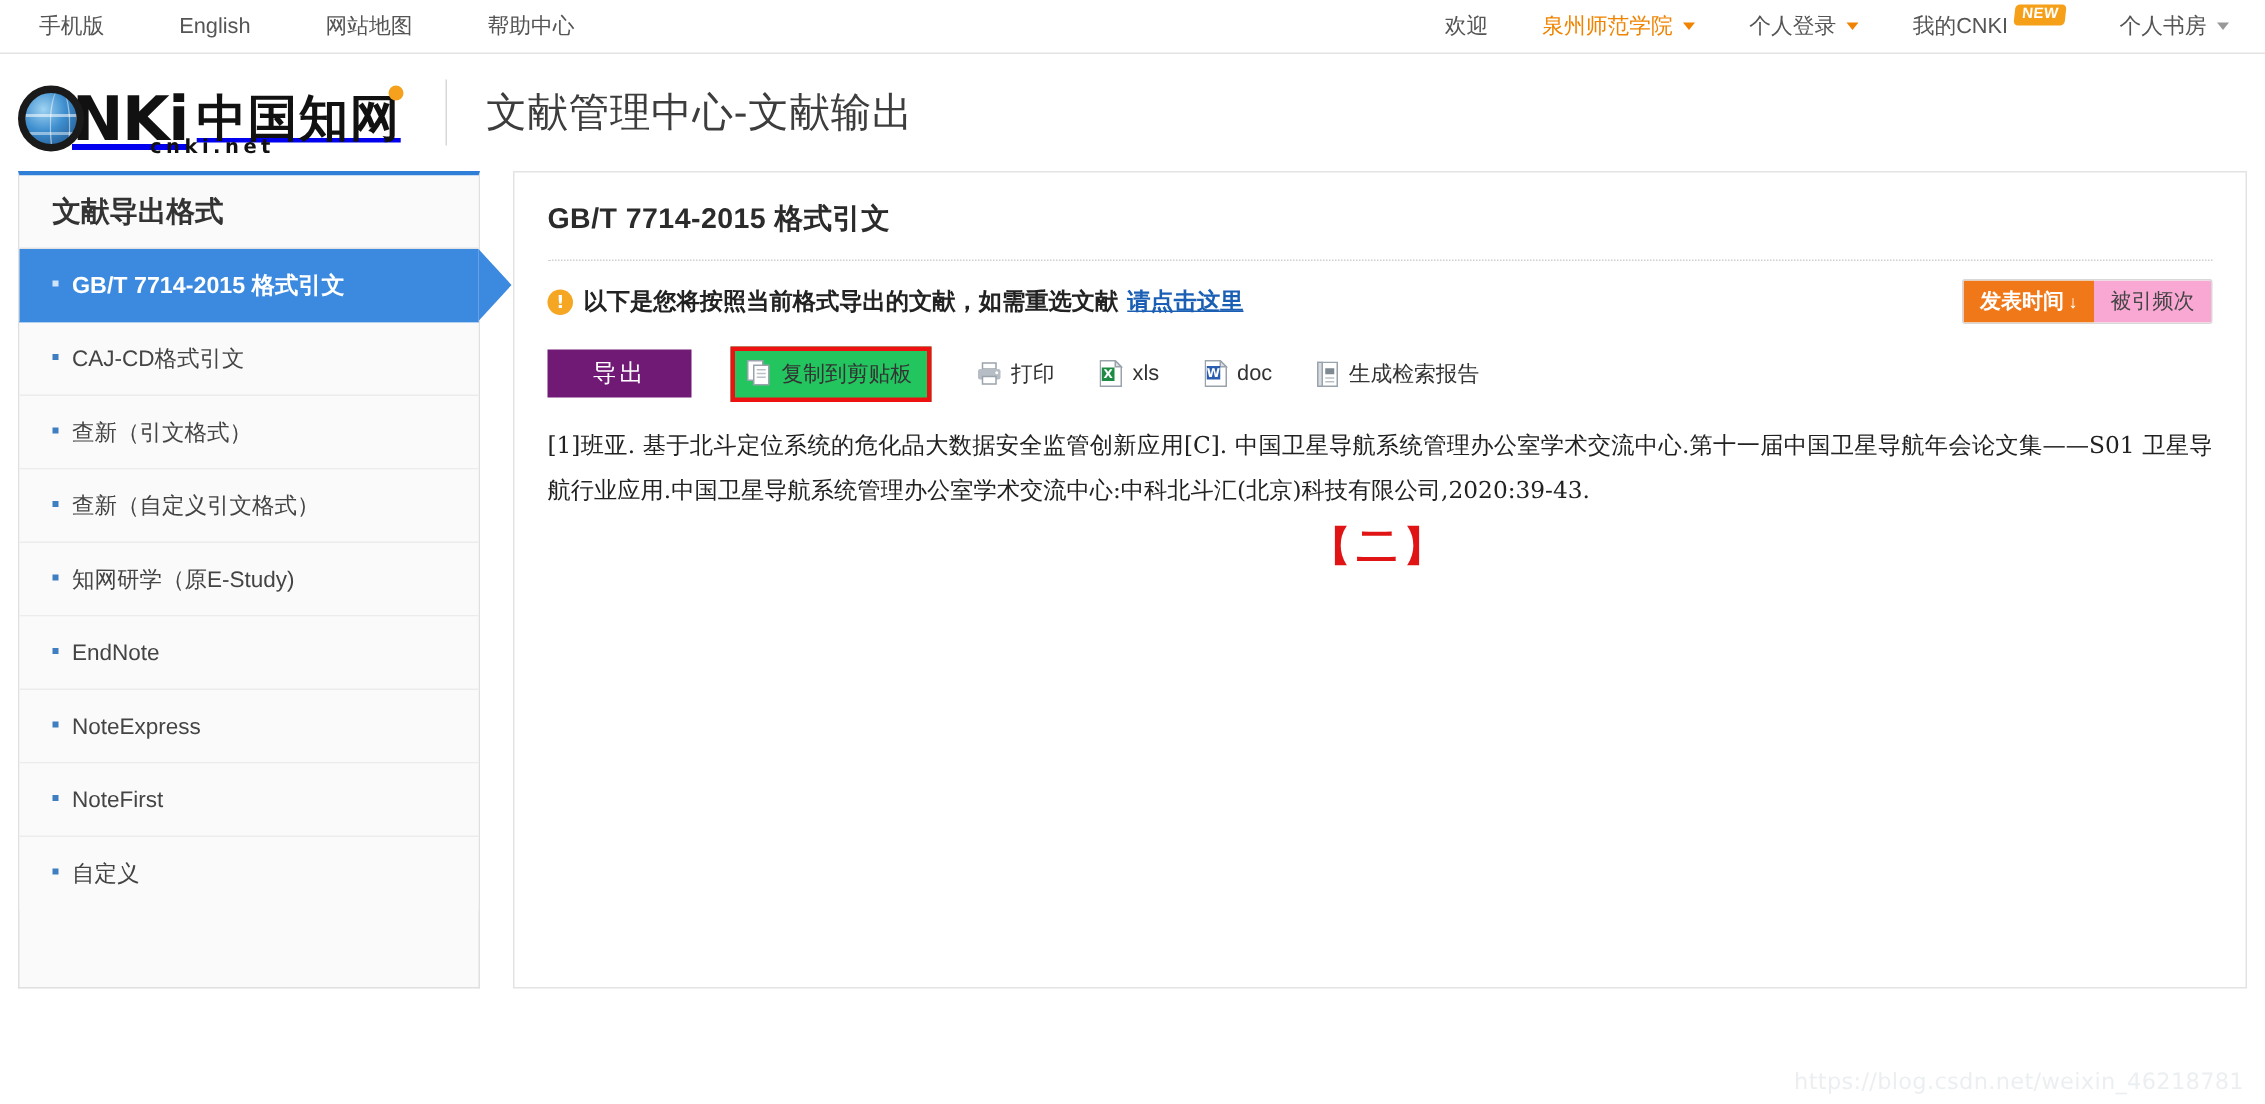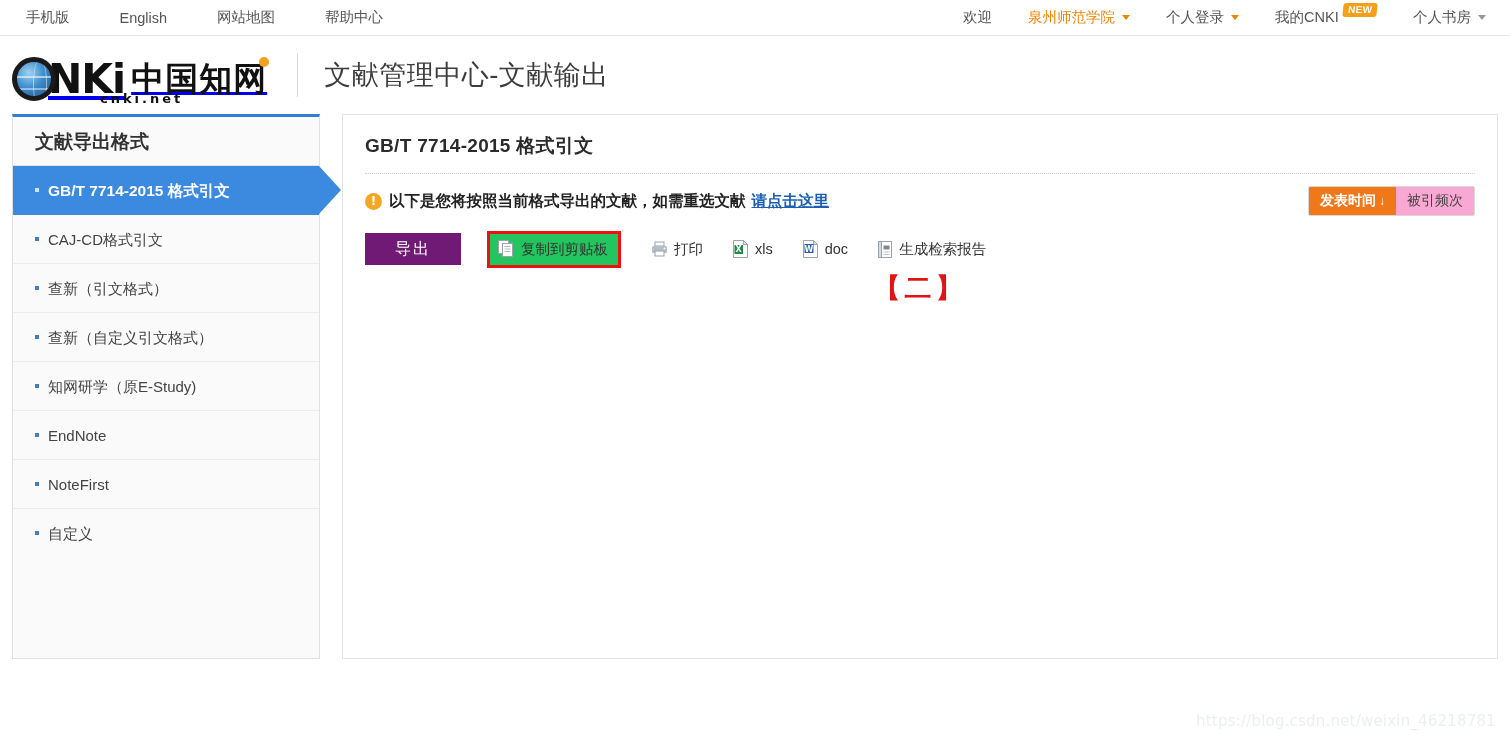--- a/index.html
+++ b/index.html
@@ -290,20 +290,23 @@
     <div class="sb-item">
       <i class="dot"></i><span>查新（自定义引文格式）</span>
     </div>
     <div class="sb-item">
       <i class="dot"></i><span>知网研学（原E-Study)</span>
     </div>
     <div class="sb-item">
       <i class="dot"></i><span>EndNote</span>
     </div>
     <div class="sb-item">
+      <i class="dot"></i><span>NoteExpress</span>
+    </div>
+    <div class="sb-item">
       <i class="dot"></i><span>NoteFirst</span>
     </div>
     <div class="sb-item">
       <i class="dot"></i><span>自定义</span>
     </div>
   </div>
 
   <div class="main">
     <div class="main-title">GB/T 7714-2015 格式引文</div>
     <div class="dashline"></div>
@@ -382,17 +385,18 @@
             <rect x="0.5" y="0.5" width="3" height="16" fill="#d7dce1" stroke="#9aa3ab"></rect>
             <rect x="5.5" y="4.5" width="6" height="4" fill="#7e8991"></rect>
             <line x1="5.5" y1="11" x2="11.5" y2="11" stroke="#b9c0c6"></line>
             <line x1="5.5" y1="13.5" x2="11.5" y2="13.5" stroke="#b9c0c6"></line>
           </svg>
         </span>
         <span>生成检索报告</span>
       </div>
     </div>
 
+    <div class="citation">[1]班亚. 基于北斗定位系统的危化品大数据安全监管创新应用[C]. 中国卫星导航系统管理办公室学术交流中心.第十一届中国卫星导航年会论文集——S01 卫星导航行业应用.中国卫星导航系统管理办公室学术交流中心:中科北斗汇(北京)科技有限公司,2020:39-43.</div>
     <div class="annot">【二】</div>
   </div>
 </div>
 
 <div class="watermark">https://blog.csdn.net/weixin_46218781</div>
 
 </body></html>

